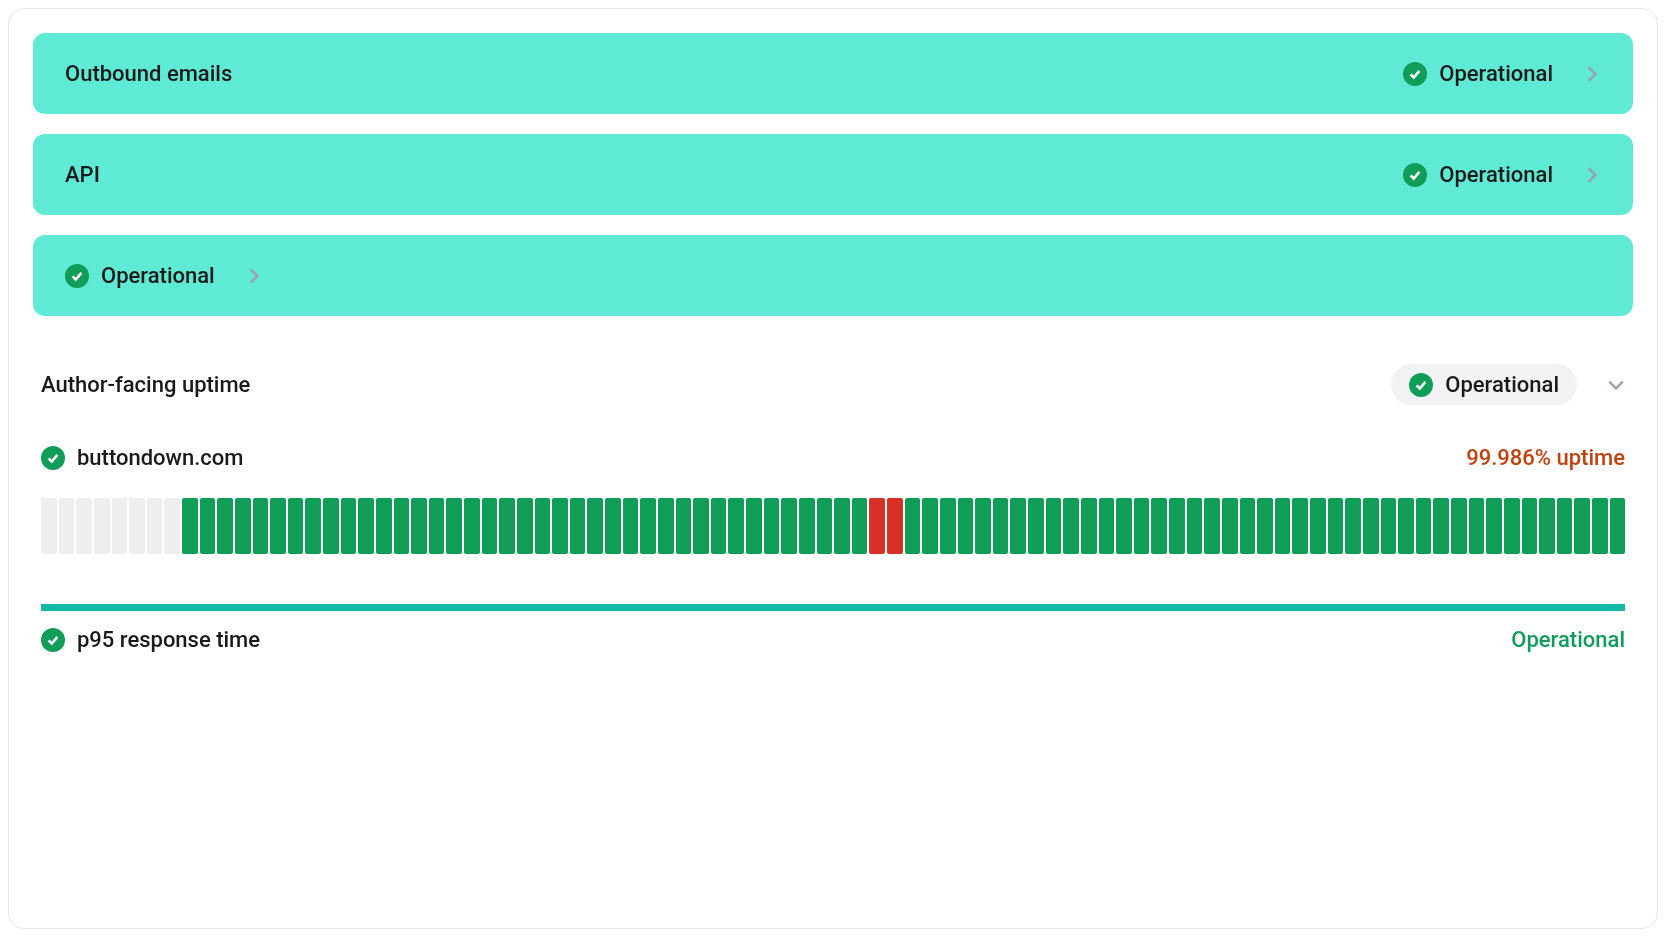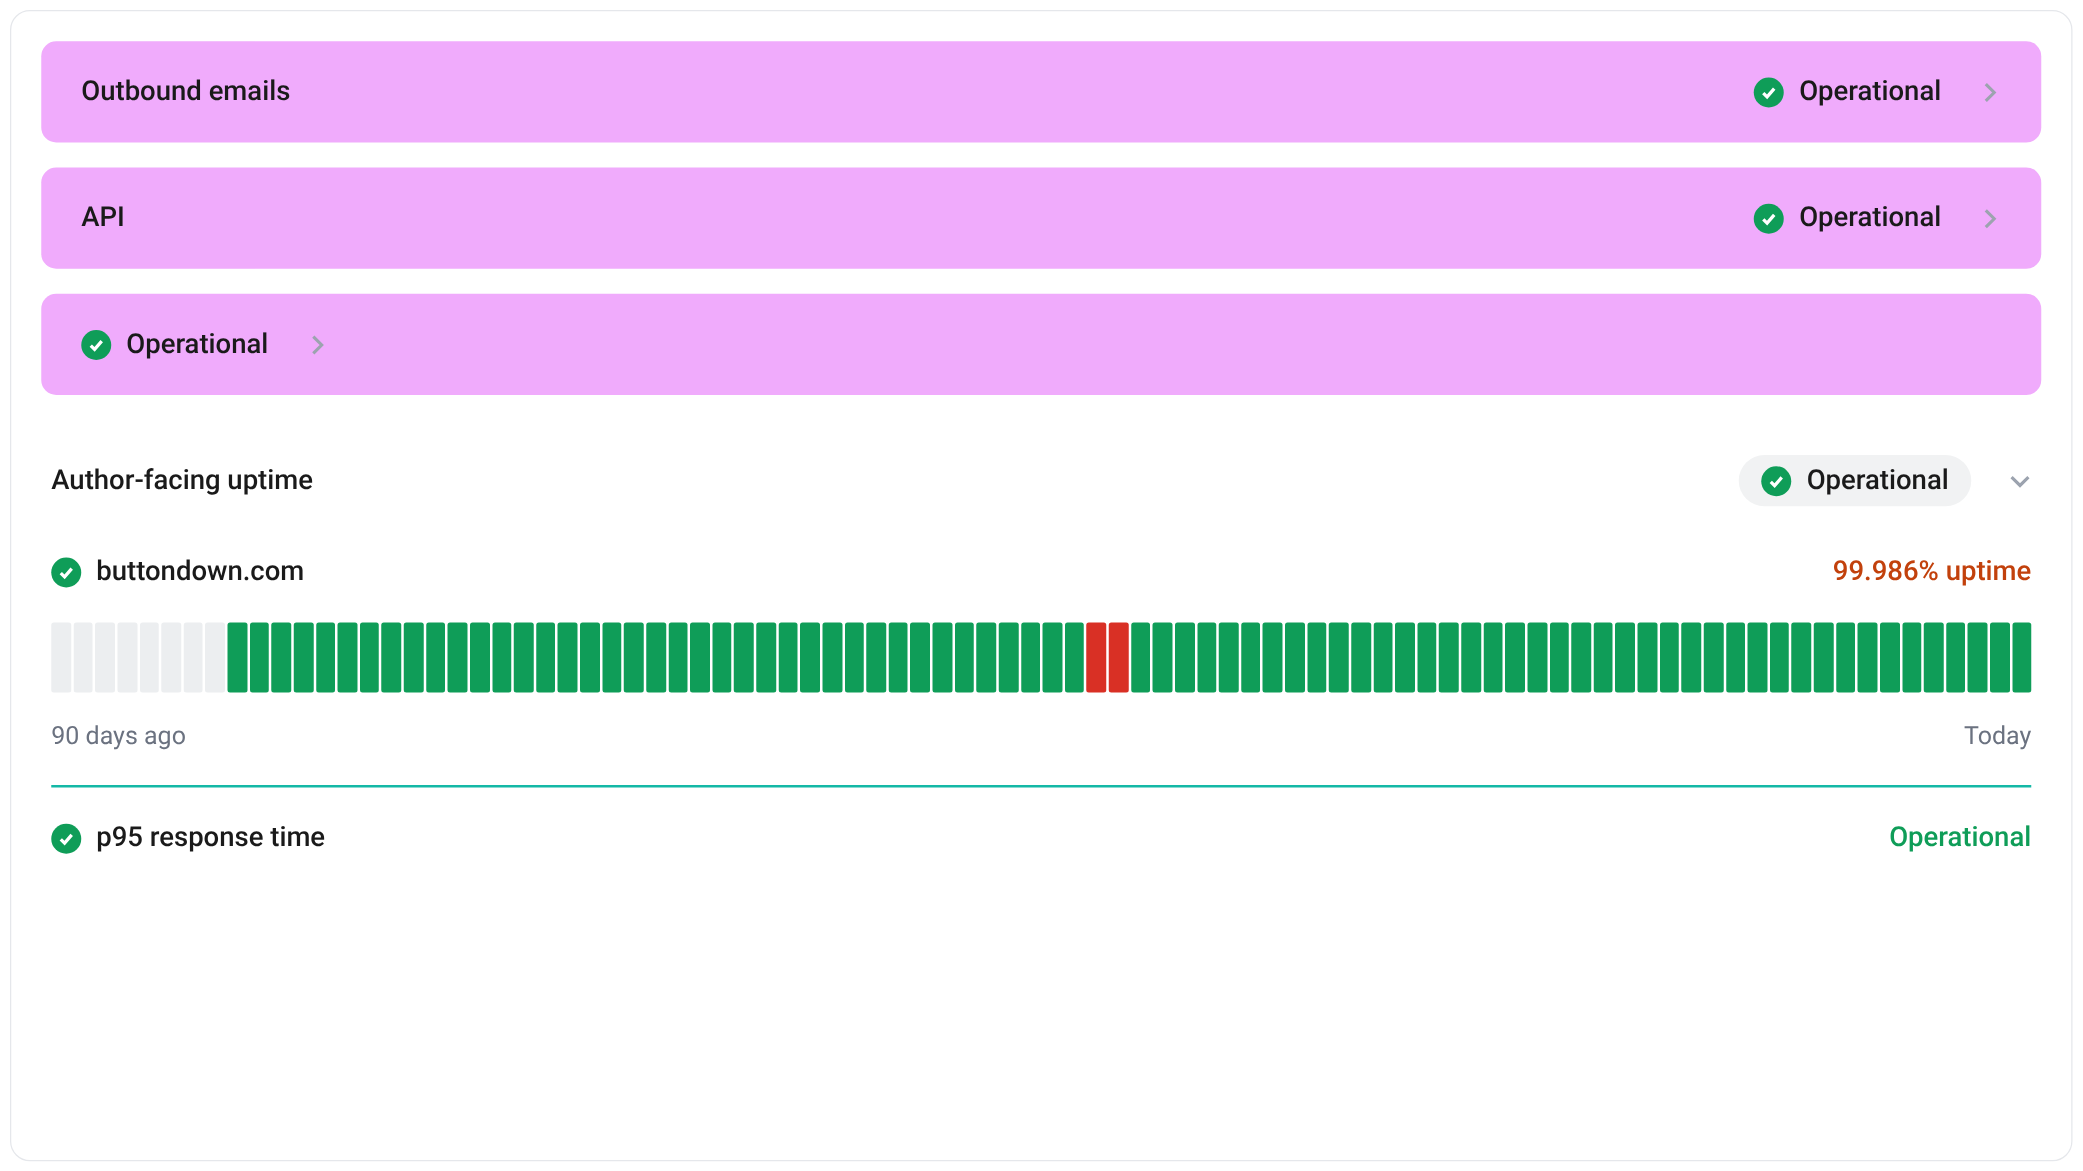--- a/index.html
+++ b/index.html
@@ -13,21 +13,21 @@
       color: #1a1a1a;
     }
     .page {
       border: 1px solid #e5e7eb;
       border-radius: 16px;
       margin: 8px;
       padding: 24px 24px 8px 24px;
       min-height: calc(100vh - 16px);
     }
     .service-card {
-      background: #f0abfc;
+      background: #5eead4;
       border-radius: 12px;
       padding: 28px 32px;
       margin-bottom: 20px;
       display: flex;
       align-items: center;
       justify-content: space-between;
       cursor: pointer;
     }
     .service-name {
       font-size: 22px;
@@ -88,22 +88,22 @@
       justify-content: space-between;
       padding: 18px 0 40px 0;
     }
     .expanded-title {
       font-size: 22px;
       font-weight: 500;
     }
 
     .monitor {
       padding: 0 0 28px 0;
-      border-bottom: 2px solid #14b8a6;
-      margin-bottom: 28px;
+      border-bottom: 7px solid #14b8a6;
+      margin-bottom: 16px;
     }
     .monitor:last-child {
       border-bottom: none;
       margin-bottom: 0;
     }
     .monitor-header {
       display: flex;
       align-items: center;
       justify-content: space-between;
       margin-bottom: 28px;
@@ -317,24 +317,20 @@
           <div class="uptime-bar bar-up"></div>
           <div class="uptime-bar bar-up"></div>
           <div class="uptime-bar bar-up"></div>
           <div class="uptime-bar bar-up"></div>
           <div class="uptime-bar bar-up"></div>
           <div class="uptime-bar bar-up"></div>
           <div class="uptime-bar bar-up"></div>
           <div class="uptime-bar bar-up"></div>
           <div class="uptime-bar bar-up"></div>
         </div>
-      <div class="uptime-labels">
-        <span>90 days ago</span>
-        <span>Today</span>
-      </div>
     </div>
 
     <div class="monitor">
       <div class="monitor-header" style="margin-bottom:0;">
         <div class="monitor-title-group">
           <span class="check-icon">
             <svg viewBox="0 0 16 16">
                 <polyline points="3,8.5 6.5,12 13,4.5"></polyline>
               </svg>
           </span>

